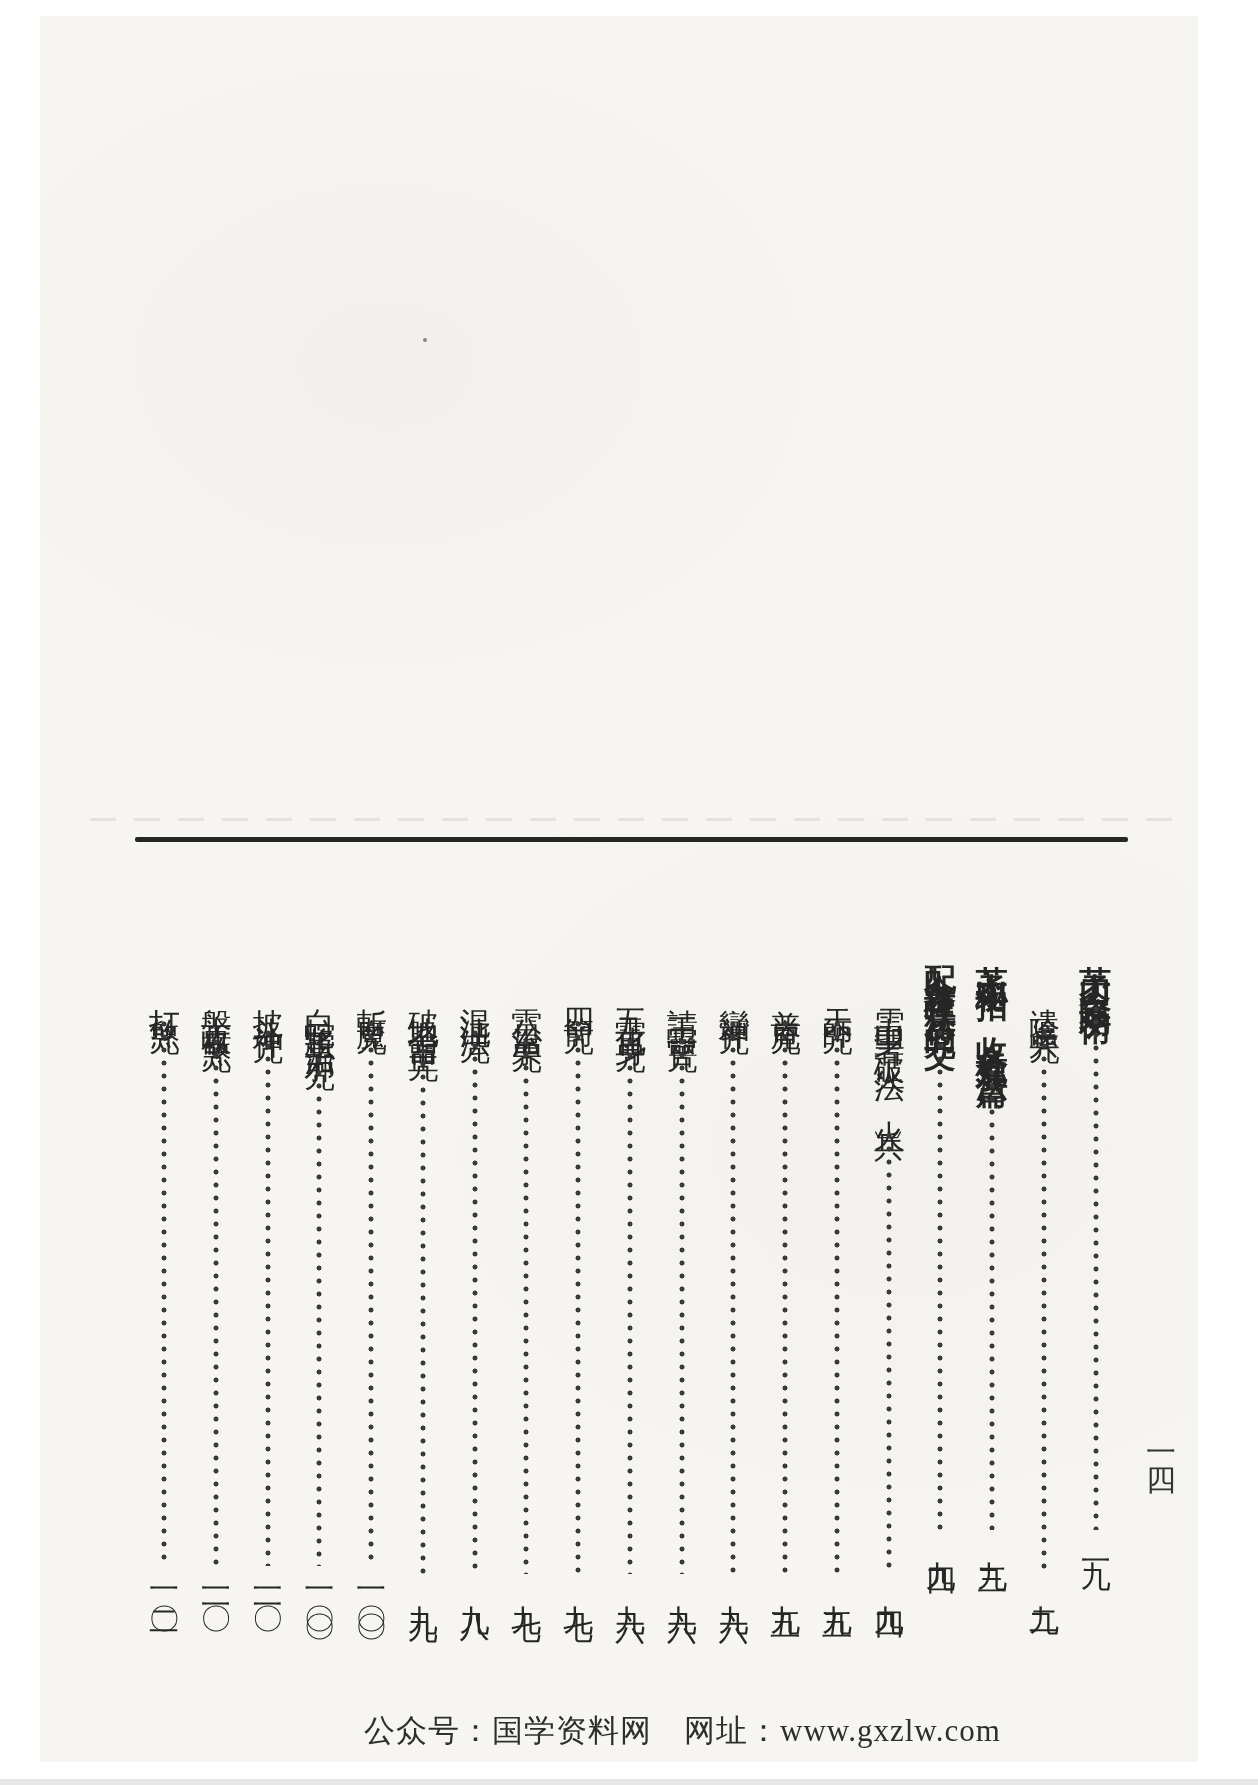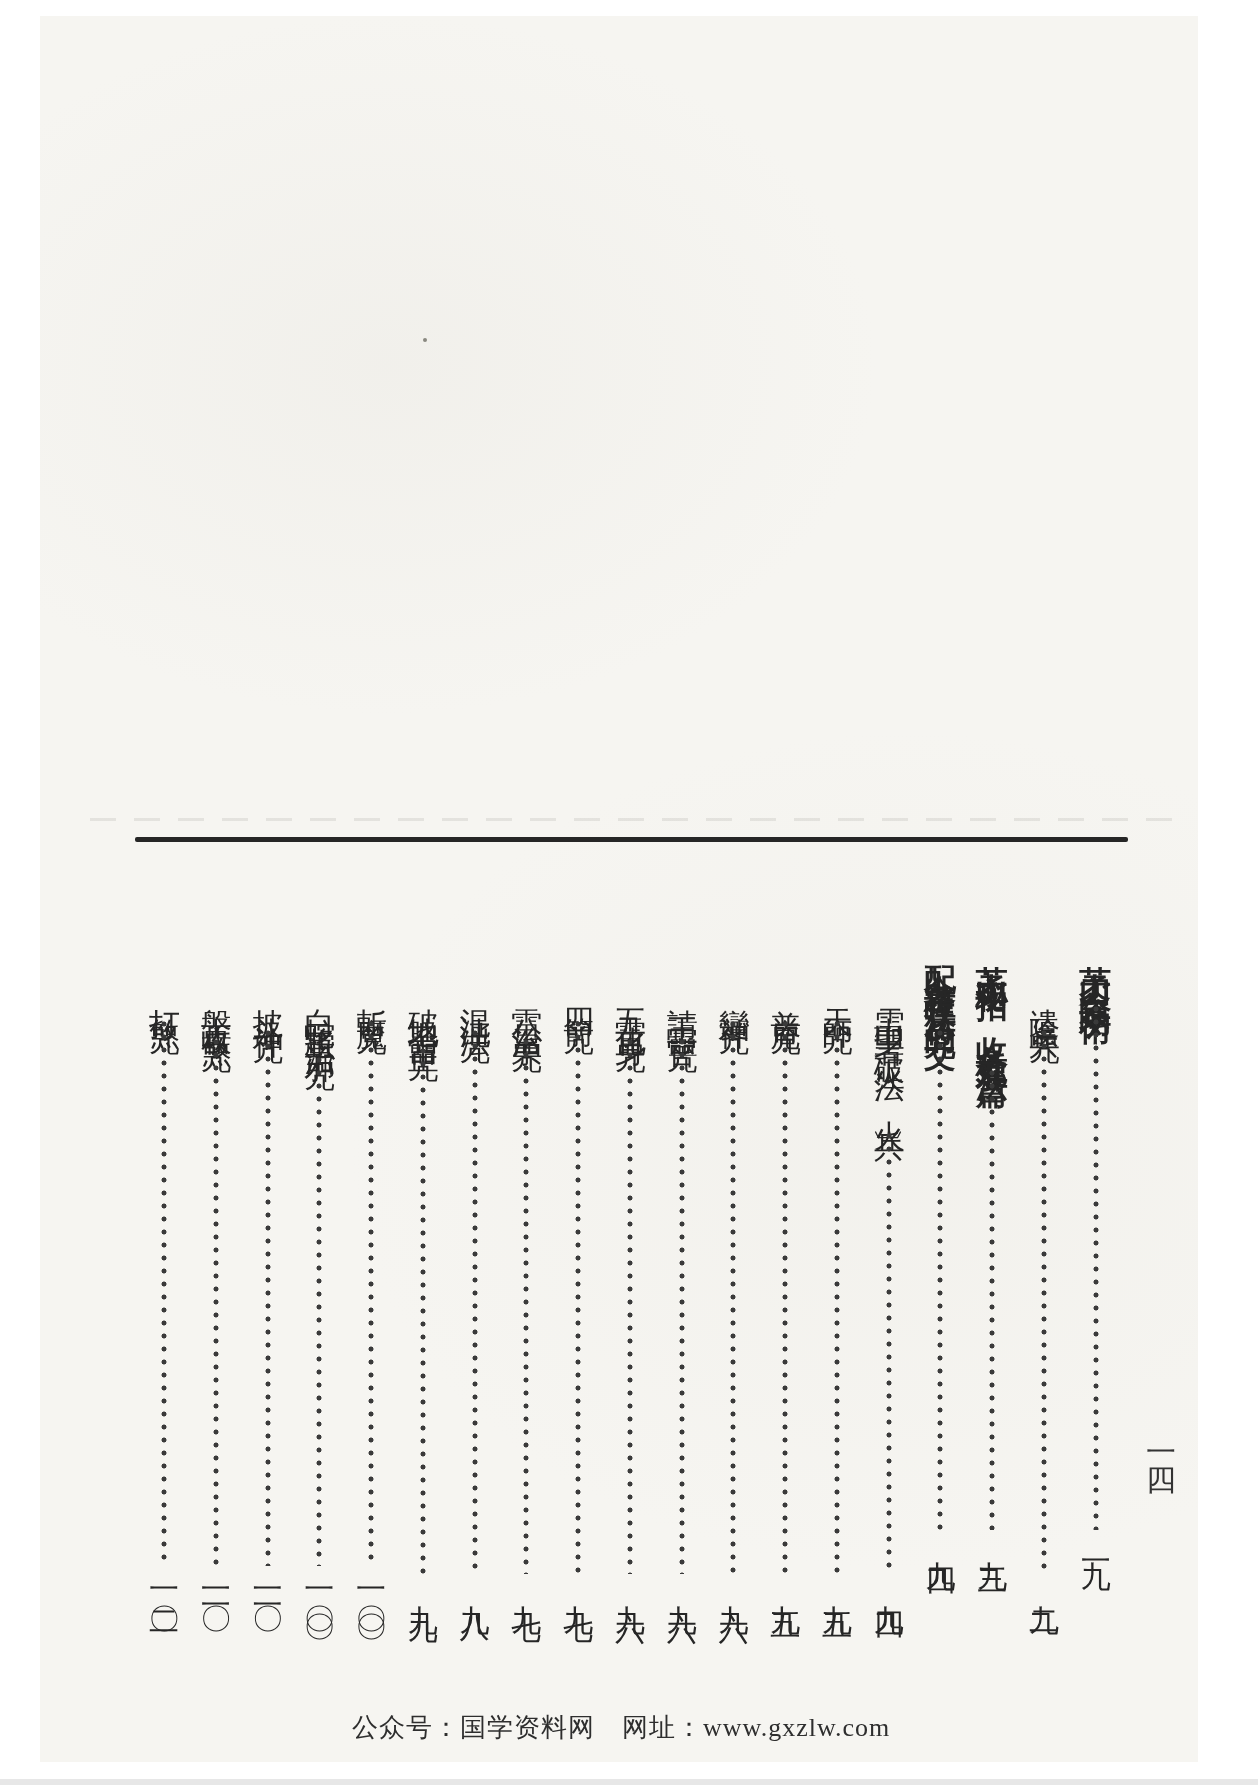--- a/index.html
+++ b/index.html
@@ -59,22 +59,22 @@
     font-size:30px;letter-spacing:8px;line-height:50px;
   }
   
   .folio{
     position:absolute;left:1140px;top:1436px;
     writing-mode:vertical-rl;text-orientation:mixed;
     font-size:30px;letter-spacing:9px;color:#333;
   }
   
   .footer{
-    position:absolute;left:352px;top:1710px;
-    font-size:26px;letter-spacing:1px;color:#2e2e2e;white-space:nowrap;
+    position:absolute;left:364px;top:1710px;
+    font-size:31px;letter-spacing:1px;color:#2e2e2e;white-space:nowrap;
   }
   
   .bottom-strip{
     position:absolute;left:0;top:1779px;width:1258px;height:6px;background:#e7e7e7;
   }
 </style>
 </head>
 <body>
 
 <div class="paper">

